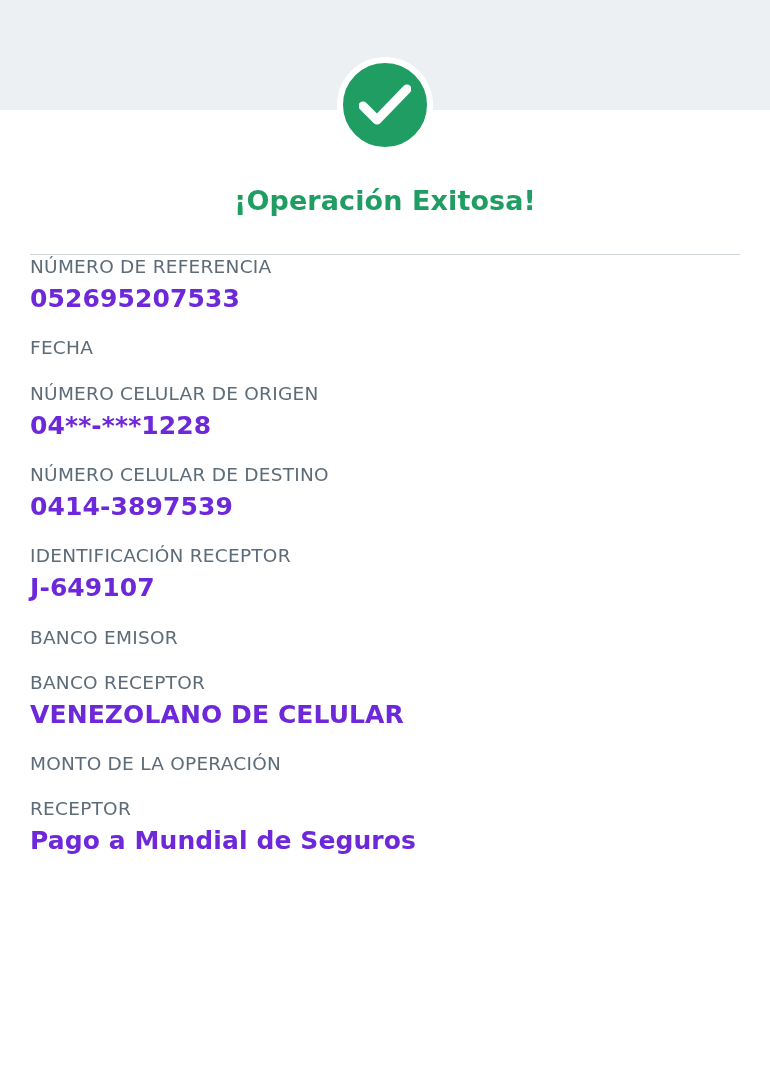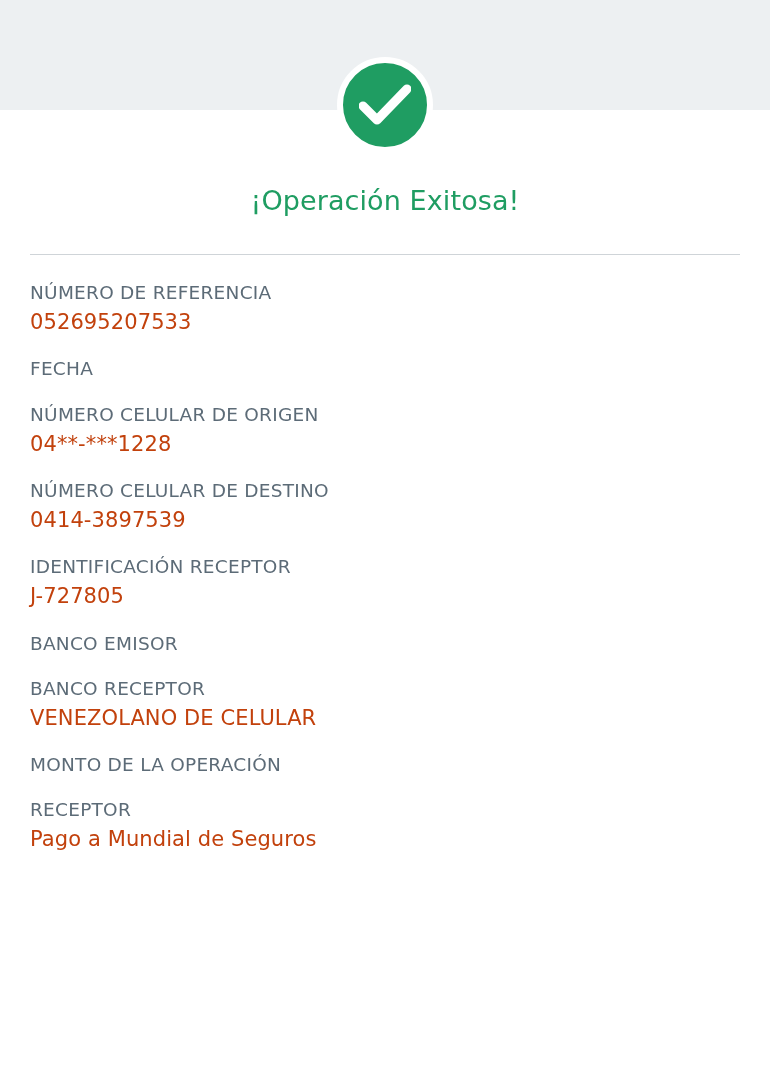--- a/index.html
+++ b/index.html
@@ -52,47 +52,46 @@
     left: 0;
     width: 770px;
     padding: 0 30px;
     box-sizing: border-box;
   }
   .title {
     margin-top: 75px;
     text-align: center;
     color: #1f9d62;
     font-size: 27px;
-    font-weight: normal;
+    font-weight: bold;
     letter-spacing: 0.1px;
   }
   .divider {
     margin-top: 38px;
     height: 1px;
     background: #cfd4d8;
     width: 100%;
   }
   .fields {
-    margin-top: 26px;
   }
   .field {
     margin-bottom: 22px;
   }
   .field-label {
     color: #5c6b77;
     font-size: 18.5px;
     font-weight: normal;
     letter-spacing: 0.25px;
     line-height: 1.25;
   }
   .field-value {
     margin-top: 5px;
-    color: #c2410c;
-    font-size: 21px;
-    font-weight: normal;
+    color: #6d28d9;
+    font-size: 25px;
+    font-weight: bold;
     letter-spacing: 0.1px;
     line-height: 1.25;
   }
 </style>
 </head>
 <body>
 
 <div class="screen">
 
   <div class="topbar"></div>
@@ -125,21 +124,21 @@
         <div class="field-value">04**-***1228</div>
       </div>
 
       <div class="field">
         <div class="field-label">NÚMERO CELULAR DE DESTINO</div>
         <div class="field-value">0414-3897539</div>
       </div>
 
       <div class="field">
         <div class="field-label">IDENTIFICACIÓN RECEPTOR</div>
-        <div class="field-value">J-727805</div>
+        <div class="field-value">J-649107</div>
       </div>
 
       <div class="field">
         <div class="field-label">BANCO EMISOR</div>
       </div>
 
       <div class="field">
         <div class="field-label">BANCO RECEPTOR</div>
         <div class="field-value">VENEZOLANO DE CELULAR</div>
       </div>

